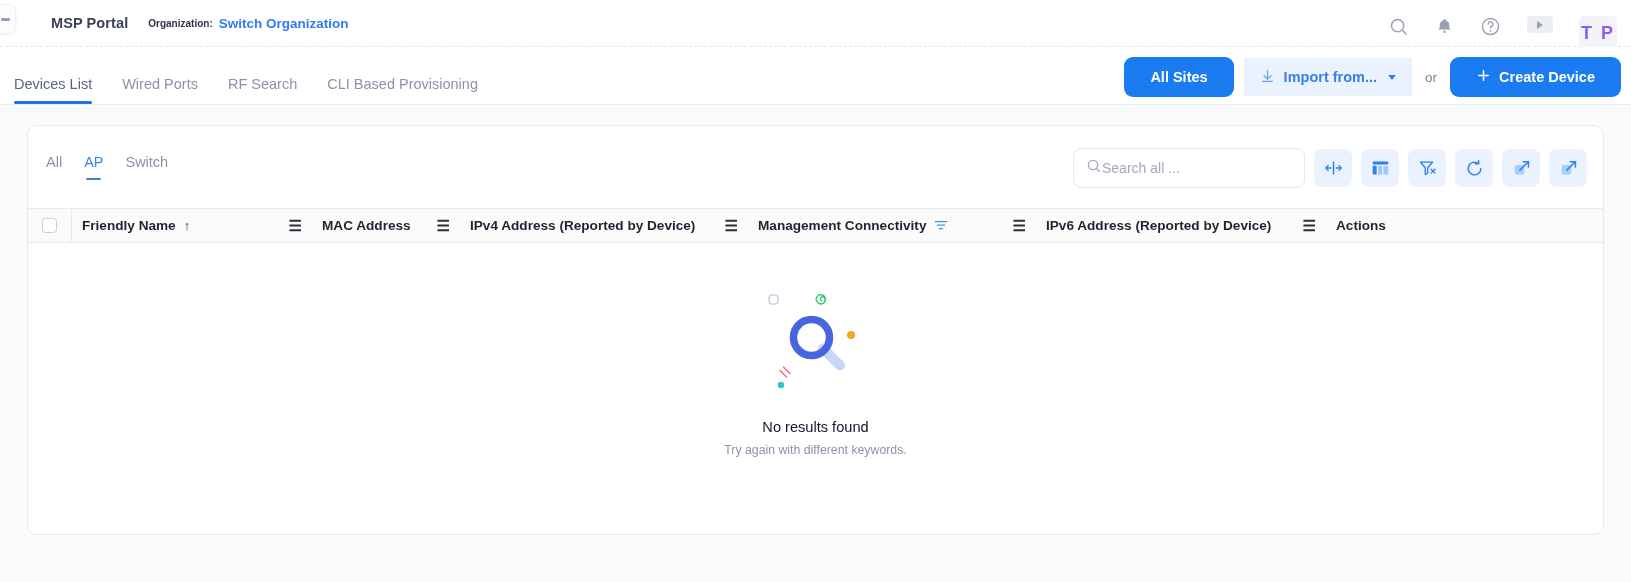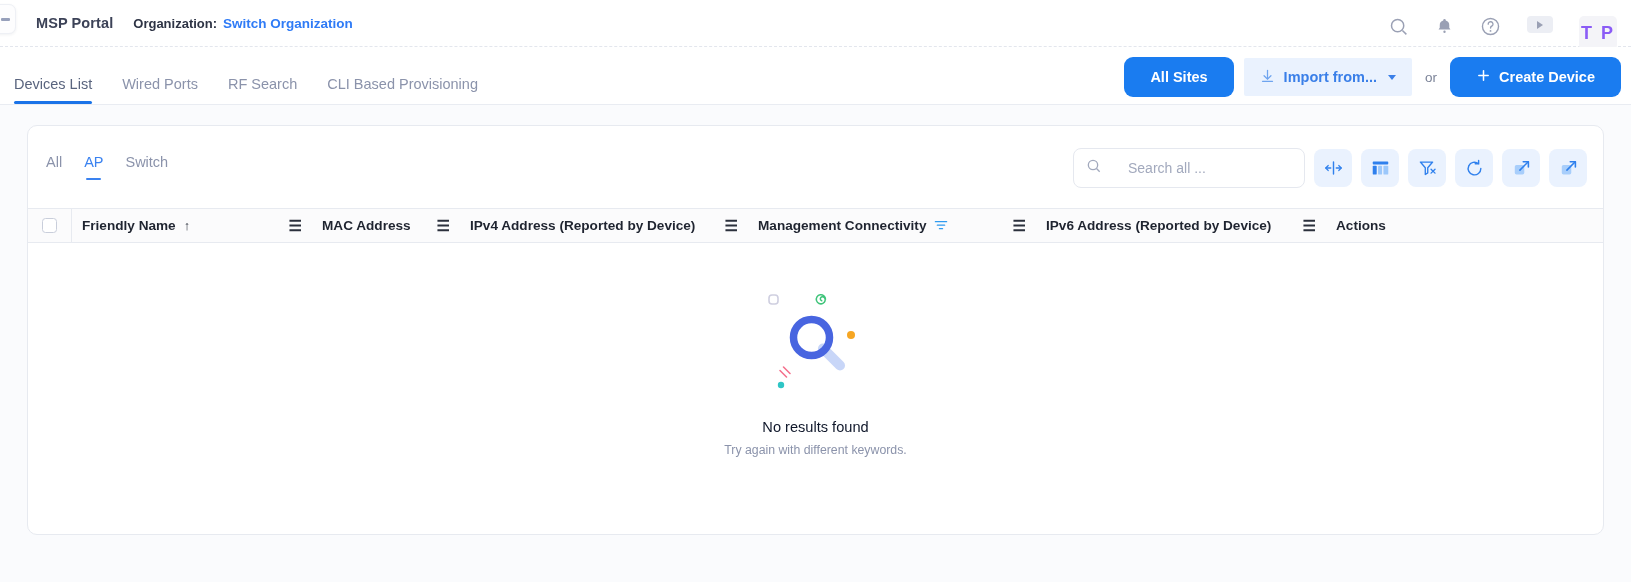--- a/index.html
+++ b/index.html
@@ -32,29 +32,29 @@
     box-shadow: 0 1px 3px rgba(40,50,90,.07);
     display: flex;
     align-items: center;
     justify-content: center;
   }
   .sidebar-toggle .bar {
     width: 9px; height: 3px; background: #97a0bb; border-radius: 1px;
     margin-left: 8px;
   }
   .brand {
-    margin-left: 36px;
+    margin-left: 51px;
     font-size: 14.5px;
     color: #3c4257;
     font-weight: 600;
     letter-spacing: .1px;
   }
   .org-label {
     margin-left: 20px;
-    font-size: 13px;
+    font-size: 10px;
     color: #2e3445;
     font-weight: 700;
   }
   .org-link {
     margin-left: 6px;
     font-size: 13.5px;
     color: #2f7bf6;
     font-weight: 700;
     cursor: pointer;
   }
@@ -207,21 +207,21 @@
     gap: 9px;
   }
   .search-wrap {
     width: 232px;
     height: 40px;
     border: 1px solid #e5e8ef;
     border-radius: 8px;
     display: flex;
     align-items: center;
     padding: 0 12px;
-    gap: 26px;
+    gap: 0;
     background: #fff;
   }
   .search-wrap input {
     border: none;
     outline: none;
     font-size: 14px;
     color: #4b5369;
     font-family: inherit;
     width: 100%;
     background: transparent;

